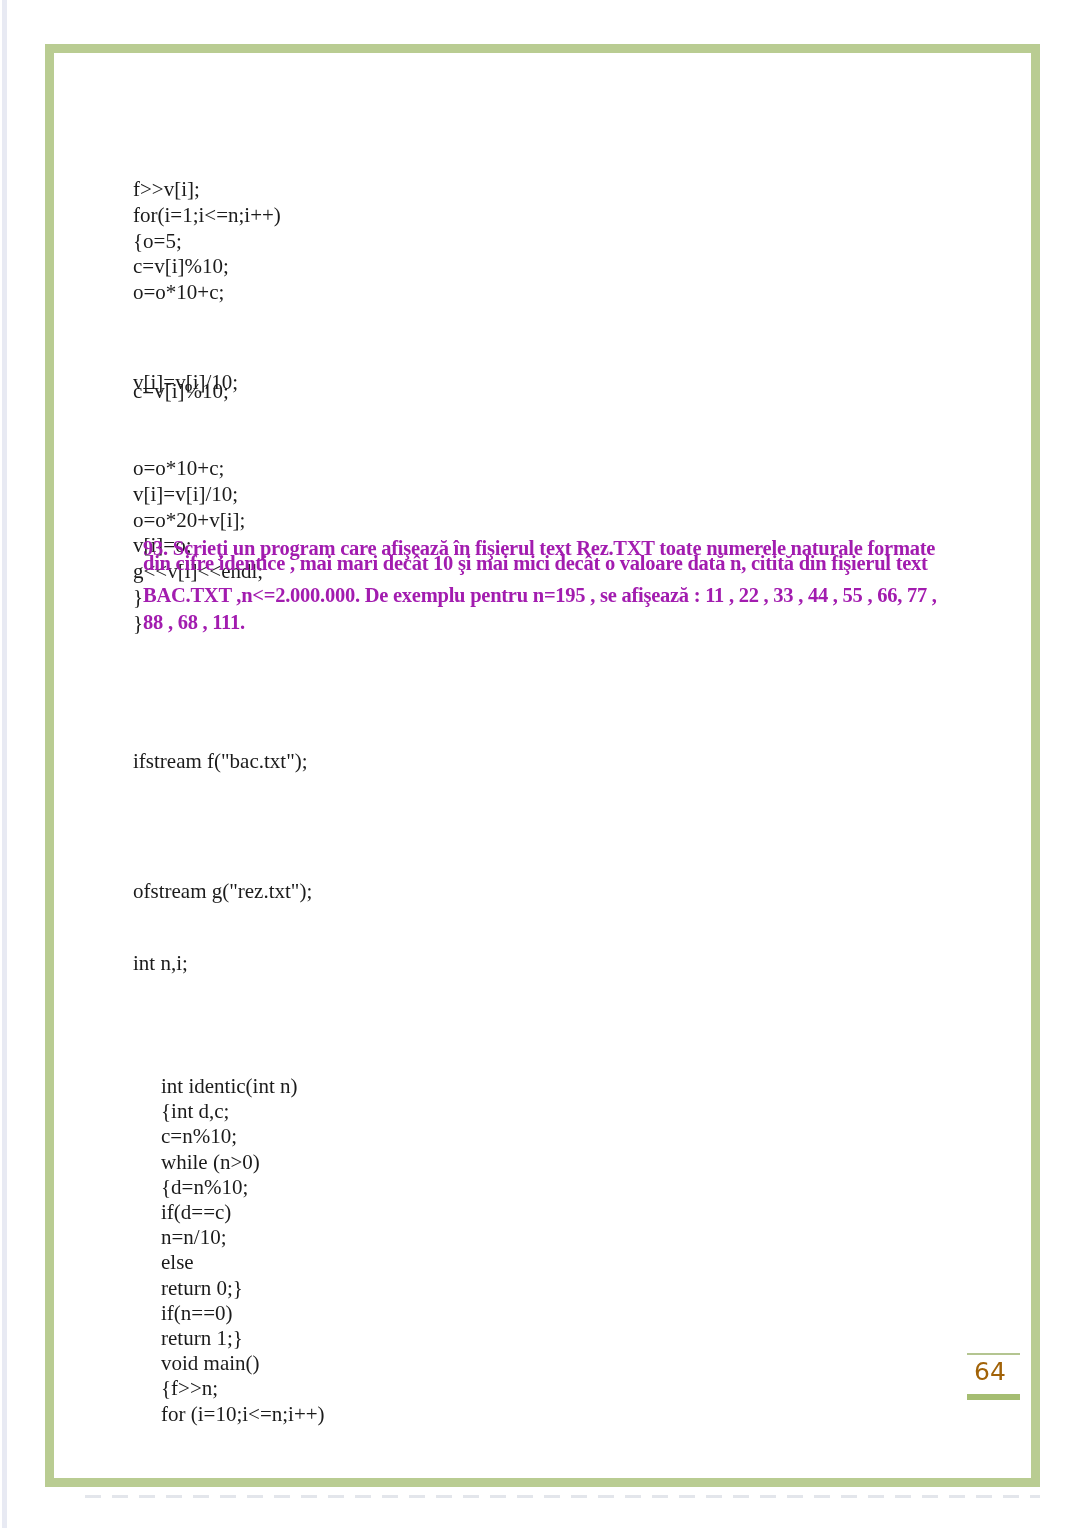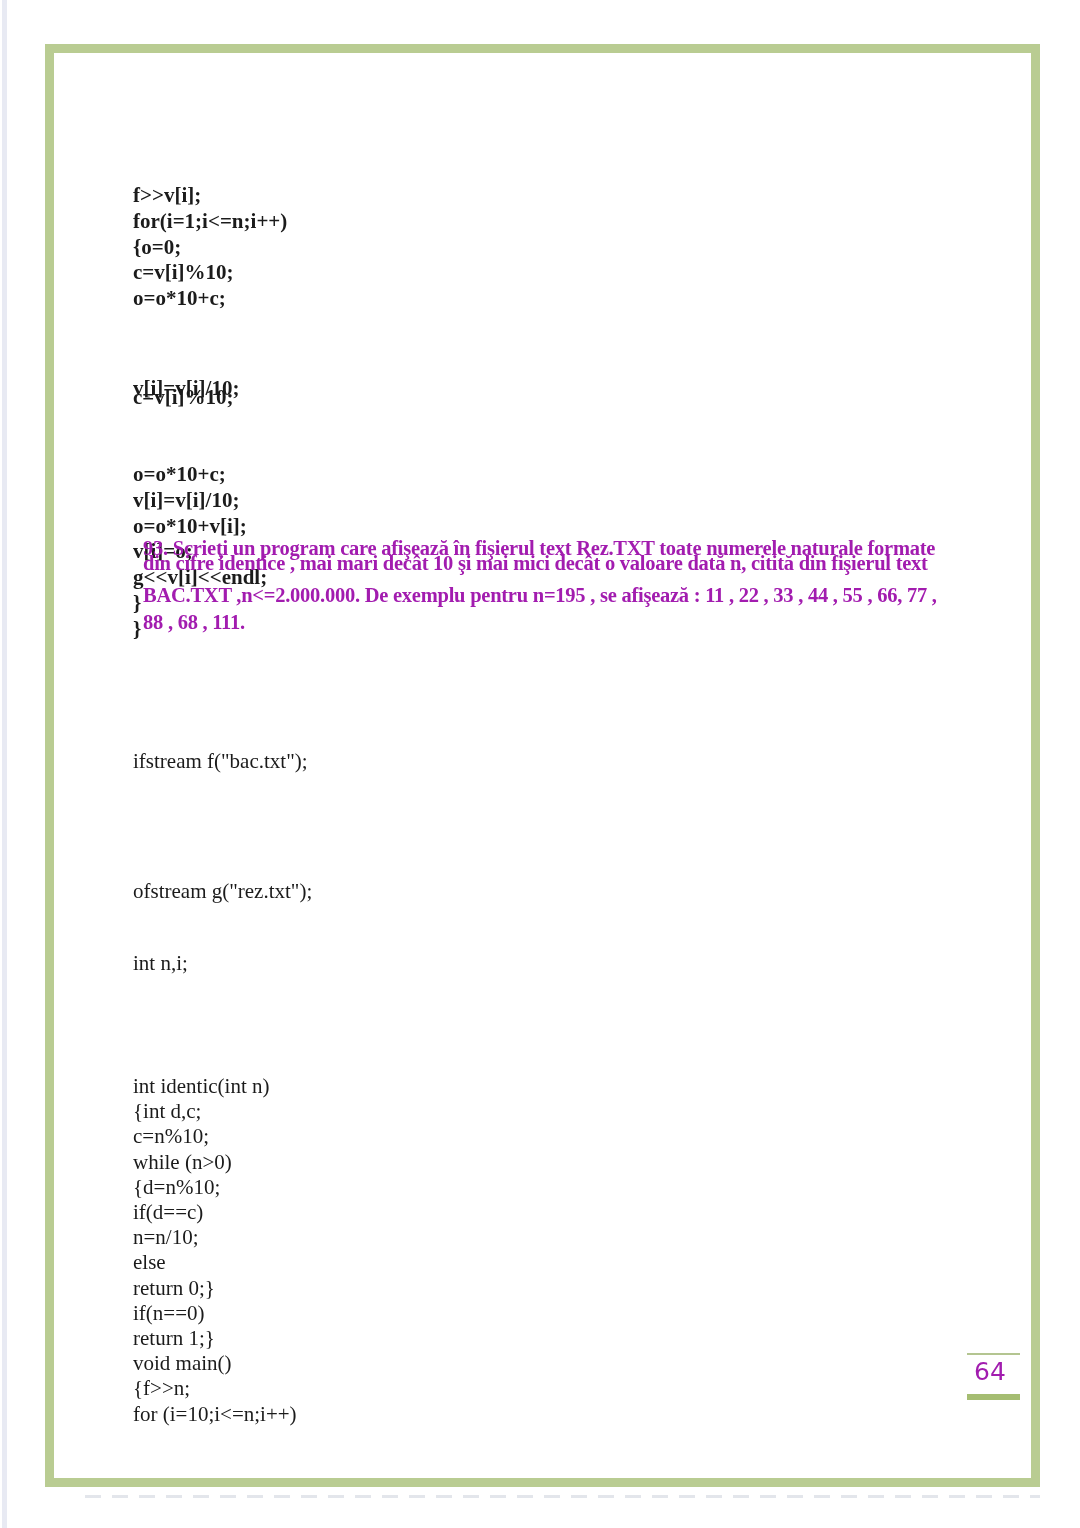--- a/index.html
+++ b/index.html
@@ -34,34 +34,34 @@
   
   .code {
     position: absolute;
     left: 133px;
     font-family: "Liberation Serif", serif;
     font-size: 21px;
     color: #1b1b1b;
     white-space: pre;
   }
   .code .code-line { line-height: 25.8px; }
-  .block1 { top: 133px; font-weight: bold; }
+  .block1 { top: 127px; }
   .block1 .overlap {
     position: relative;
     height: 50px;
   }
   .block1 .ov-upper { position: absolute; left: 0; top: 16px; line-height: 21px; }
   .block1 .ov-lower { position: absolute; left: 0; top: 25px; line-height: 21px; }
 
   .block2 { top: 673px; }
   .block2 .includes .code-line { line-height: 25.3px; }
   .block2 .ifstream-line { margin-top: 26px; line-height: 25px; }
   .block2 .tight-pair .code-line { line-height: 22px; }
   .block2 .tight-pair { margin-top: 6px; }
-  .block2 .body-lines .code-line { line-height: 25.2px; }
+  .block2 .body-lines .code-line { line-height: 25.2px; margin-left: 28px; }
 
   
   .problem {
     position: absolute;
     left: 143px; top: 537px;
     width: 890px; height: 105px;
     font-family: "Liberation Serif", serif;
     font-weight: bold;
     font-size: 20.5px;
     letter-spacing: -0.25px;
@@ -80,21 +80,21 @@
     width: 53px; height: 2px;
     background: #b4c591;
   }
   .page-num {
     position: absolute;
     left: 958px; top: 1357px;
     width: 64px;
     text-align: center;
     font-family: "DejaVu Sans", sans-serif;
     font-size: 25px;
-    color: #a21caf;
+    color: #a16207;
   }
   .footer-rule-thick {
     position: absolute;
     left: 967px; top: 1394px;
     width: 53px; height: 6px;
     background: #a5bd72;
   }
 
   
   .bottom-dashes {
@@ -107,26 +107,26 @@
 </style>
 </head>
 <body>
 
 <div class="page-edge-strip"></div>
 <div class="frame"></div>
 
 <main>
 
   <section class="code block1">
-    <div><div class="code-line">f&gt;&gt;v[i];</div><div class="code-line">for(i=1;i&lt;=n;i++)</div><div class="code-line">{o=0;</div><div class="code-line">c=v[i]%10;</div><div class="code-line">o=o*10+c;</div></div>
+    <div><div class="code-line">f&gt;&gt;v[i];</div><div class="code-line">for(i=1;i&lt;=n;i++)</div><div class="code-line">{o=5;</div><div class="code-line">c=v[i]%10;</div><div class="code-line">o=o*10+c;</div></div>
     <div class="overlap">
       <div class="code-line ov-upper">v[i]=v[i]/10;</div>
       <div class="code-line ov-lower">c=v[i]%10;</div>
     </div>
-    <div><div class="code-line">o=o*10+c;</div><div class="code-line">v[i]=v[i]/10;</div><div class="code-line">o=o*10+v[i];</div><div class="code-line">v[i]=o;</div><div class="code-line">g&lt;&lt;v[i]&lt;&lt;endl;</div><div class="code-line">}</div><div class="code-line">}</div></div>
+    <div><div class="code-line">o=o*10+c;</div><div class="code-line">v[i]=v[i]/10;</div><div class="code-line">o=o*20+v[i];</div><div class="code-line">v[i]=o;</div><div class="code-line">g&lt;&lt;v[i]&lt;&lt;endl;</div><div class="code-line">}</div><div class="code-line">}</div></div>
   </section>
 
   <section class="problem">
     <div class="p-line p-line-1">93. Scrieţi un program care afişează în fişierul text Rez.TXT toate numerele naturale formate</div>
     <div class="p-line p-line-2">din cifre identice , mai mari decât 10 şi mai mici decât o valoare dată n, citită din fişierul text</div>
     <div class="p-line p-line-3">BAC.TXT ,n&lt;=2.000.000. De exemplu pentru n=195 , se afişează : 11 , 22 , 33 , 44 , 55 , 66, 77 ,</div>
     <div class="p-line p-line-4">88 , 68 , 111.</div>
   </section>
 
   <section class="code block2">

